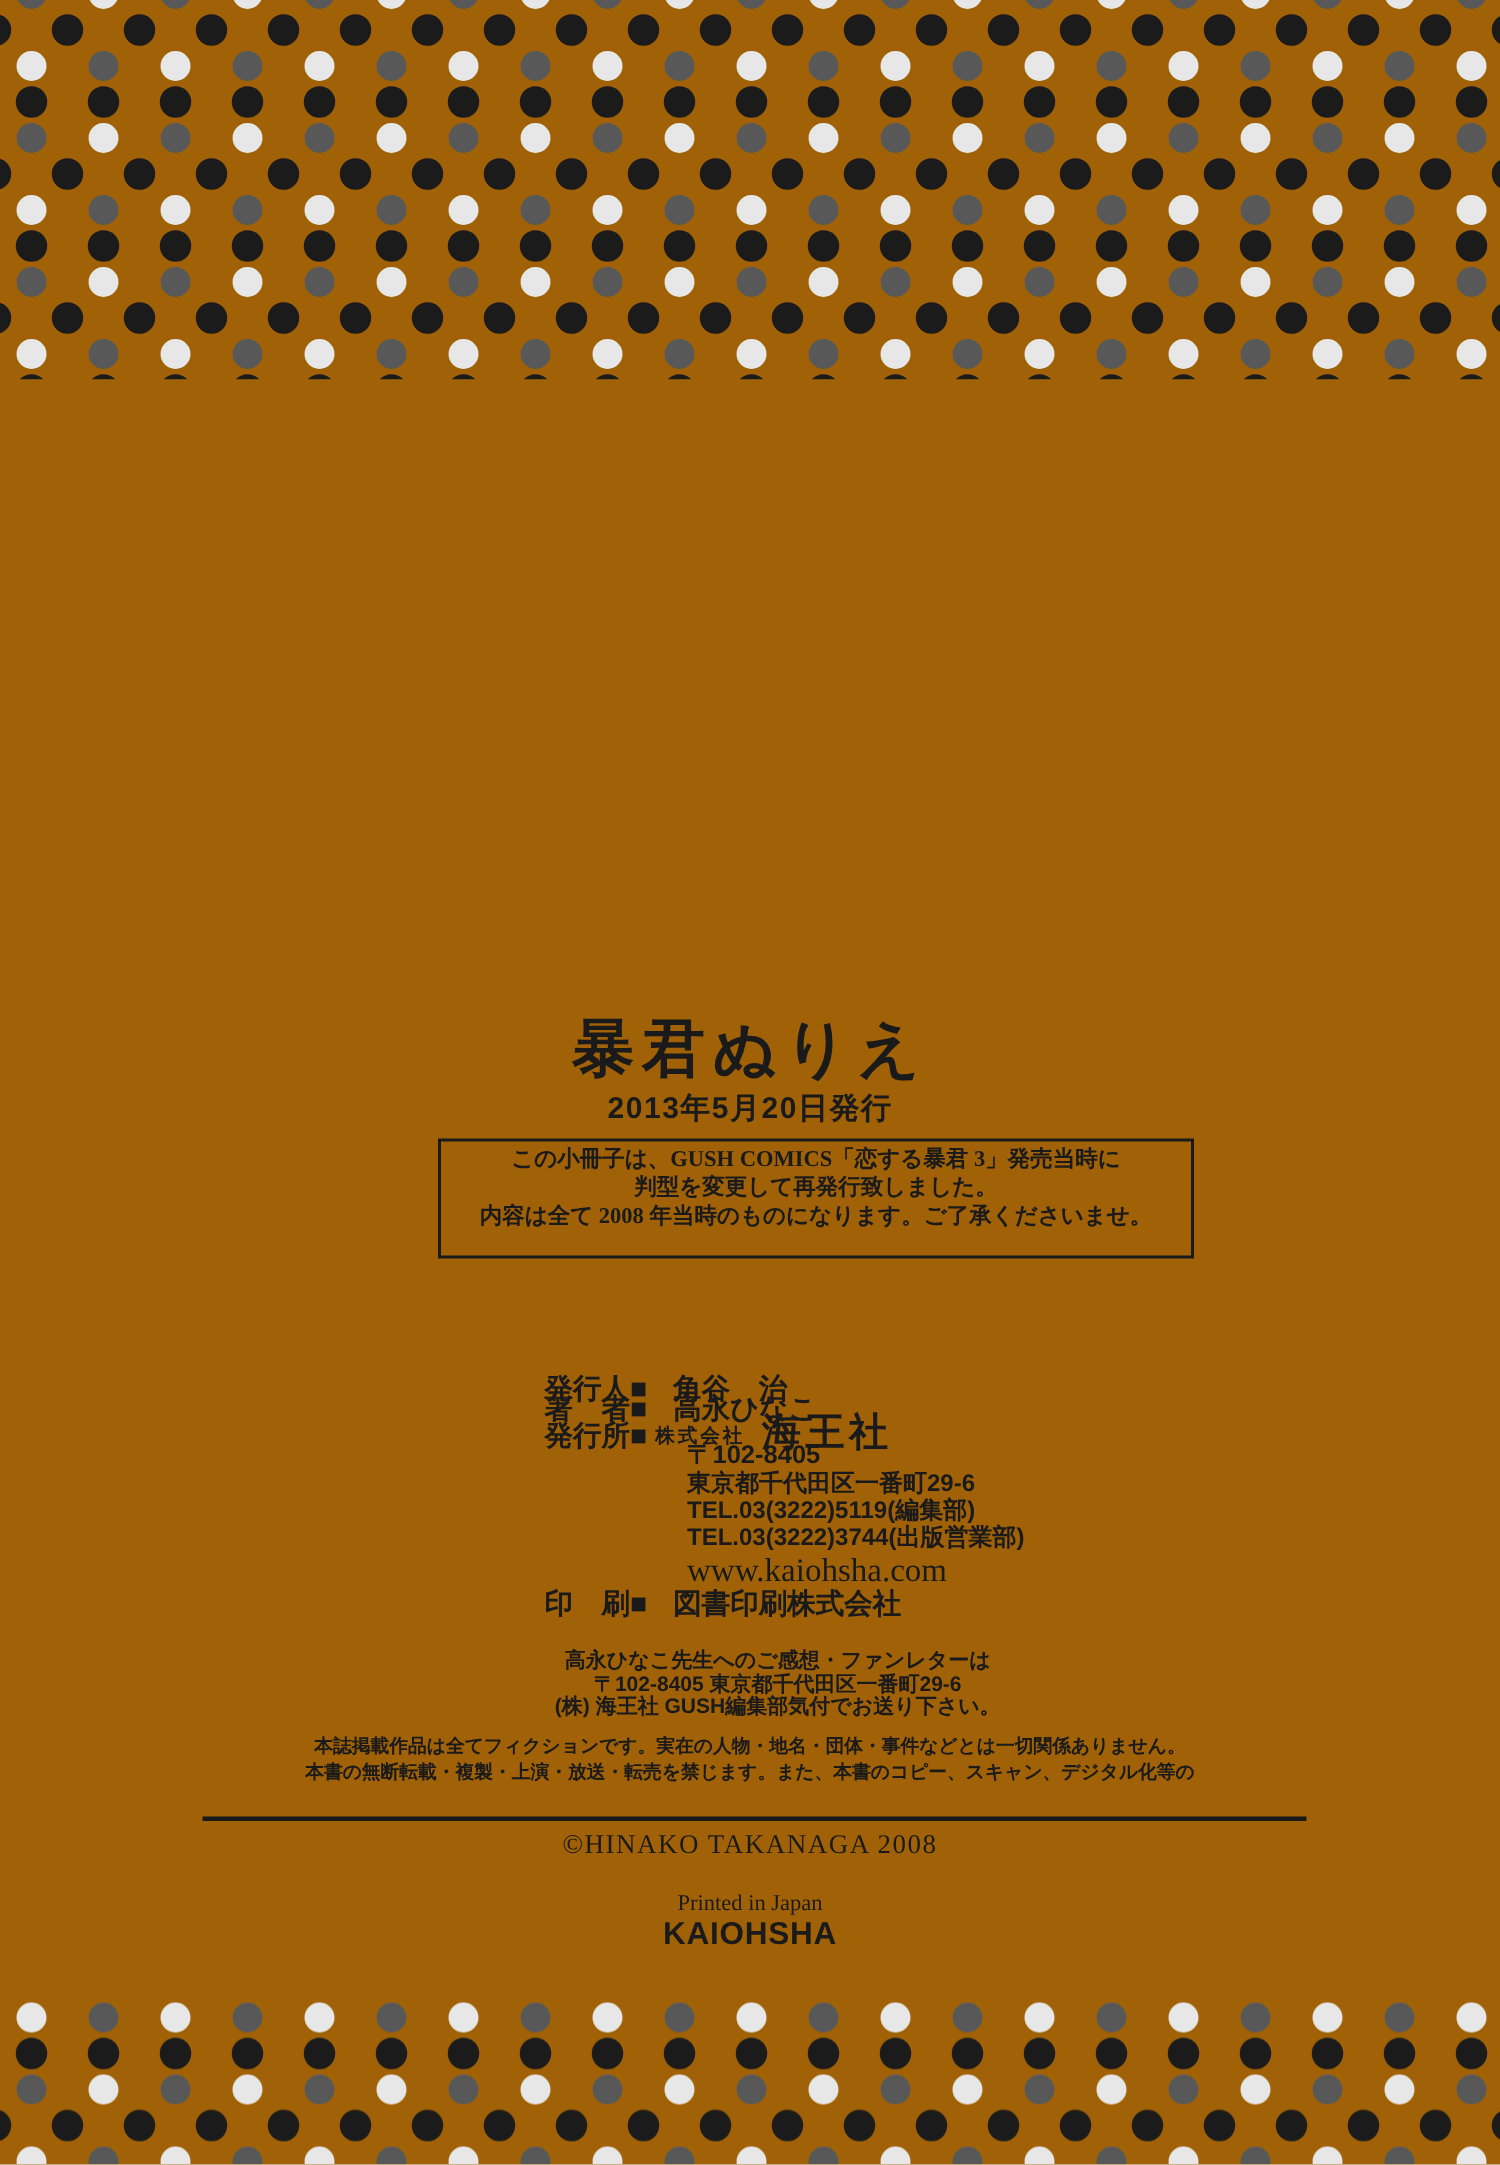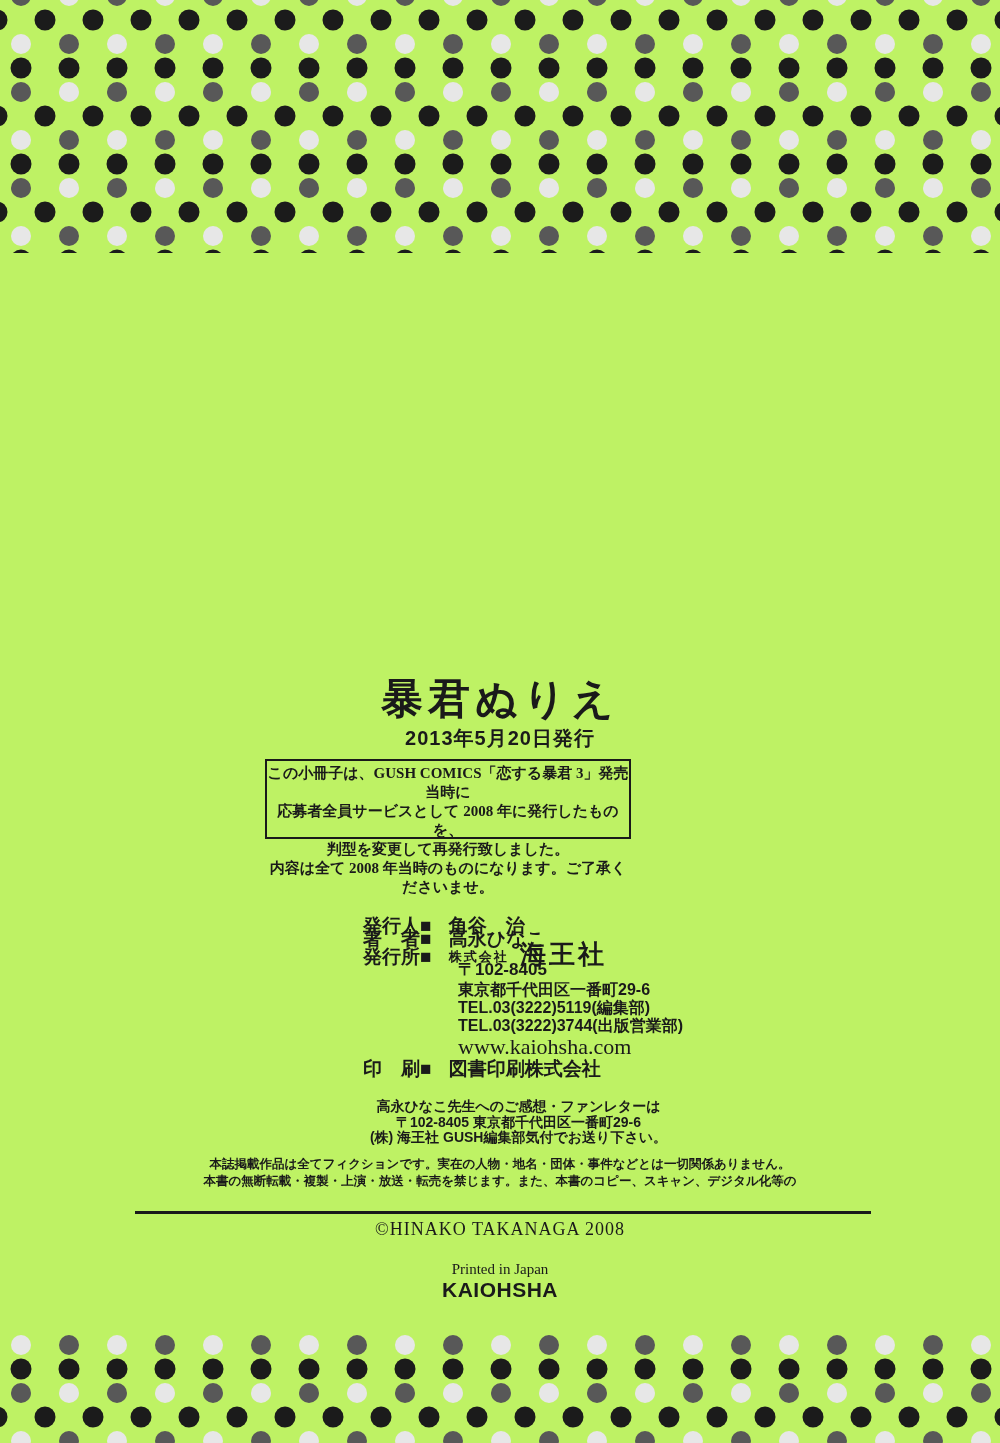--- a/index.html
+++ b/index.html
@@ -1,20 +1,20 @@
 <!DOCTYPE html>
 <html><head>
 <meta charset="utf-8">
 <style>
   html,body{margin:0;padding:0;background:#e9e9e9;}
   .page{
     position:relative;
     width:1000px;height:1443px;
     margin:0 auto;
-    background:#bef264;
+    background:#a16207;
     color:#1a1a1a;
     font-family:"Liberation Sans","DejaVu Sans",sans-serif;
     overflow:hidden;
   }
   .dots{position:absolute;left:0;display:block;}
   .dots-top{top:0;}
   .dots-bottom{top:1333px;}
 
   .centered{position:absolute;left:0;right:0;text-align:center;}
 
@@ -26,22 +26,22 @@
     line-height:46px;
   }
   .pub-date{
     top:725px;
     font-size:20px;
     font-weight:bold;
     letter-spacing:1px;
   }
   .notice-box{
     position:absolute;
-    top:759px;left:265px;
-    width:366px;height:80px;
+    top:759px;left:292px;
+    width:504px;height:80px;
     border:2px solid #1a1a1a;
     box-sizing:border-box;
     text-align:center;
     font-family:"Liberation Serif","DejaVu Serif",serif;
     font-weight:bold;
     font-size:15px;
     line-height:19px;
     padding-top:3px;
   }
   .colophon-row{
@@ -50,21 +50,21 @@
     font-size:19px;
     font-weight:bold;
     white-space:nowrap;
   }
   .colophon-row .label{display:inline-block;}
   .colophon-row .value{margin-left:12px;}
   .row-author{top:926px;}
   .row-issuer{top:913px;}
   .row-publisher{top:937px;}
   .publisher-prefix{
-    font-size:13px;font-weight:bold;margin-left:12px;
+    font-size:13px;font-weight:bold;margin-left:0;
     letter-spacing:2px;vertical-align:2px;
   }
   .publisher-name{
     font-family:"Liberation Serif","DejaVu Serif",serif;
     font-size:26px;font-weight:bold;margin-left:6px;letter-spacing:3px;
   }
   .address-block{
     position:absolute;
     left:458px;top:960px;
     font-weight:bold;
@@ -139,21 +139,20 @@
       </pattern>
     </defs>
     <rect width="1000" height="253" fill="url(#dotsTop)"></rect>
   </svg>
 
   <div class="centered book-title">暴君ぬりえ</div>
   <div class="centered pub-date">2013年5月20日発行</div>
 
   <div class="notice-box">
     <div>この小冊子は、GUSH COMICS「恋する暴君 3」発売当時に</div>
-    <div>応募者全員サービスとして 2008 年に発行したものを、</div>
     <div>判型を変更して再発行致しました。</div>
     <div>内容は全て 2008 年当時のものになります。ご了承くださいませ。</div>
   </div>
 
   <div class="colophon-row row-author">
     <span class="label">著　者■</span>
     <span class="value">高永ひなこ</span>
   </div>
 
   <div class="colophon-row row-issuer">

